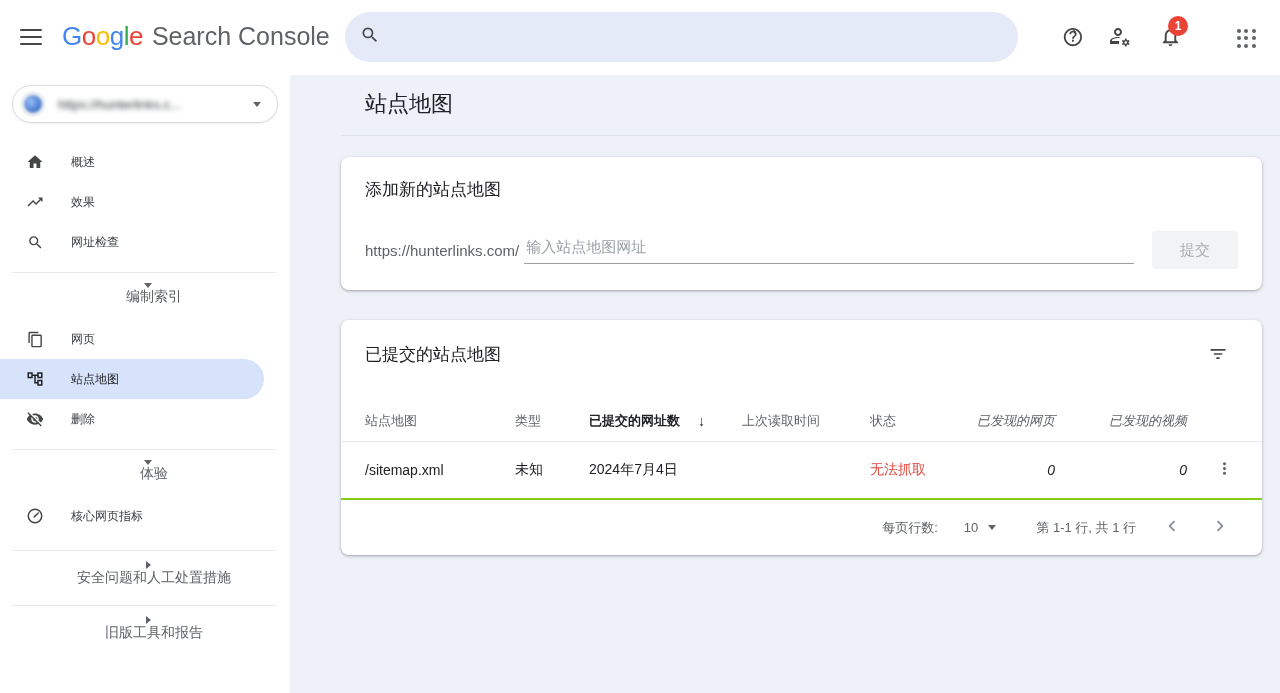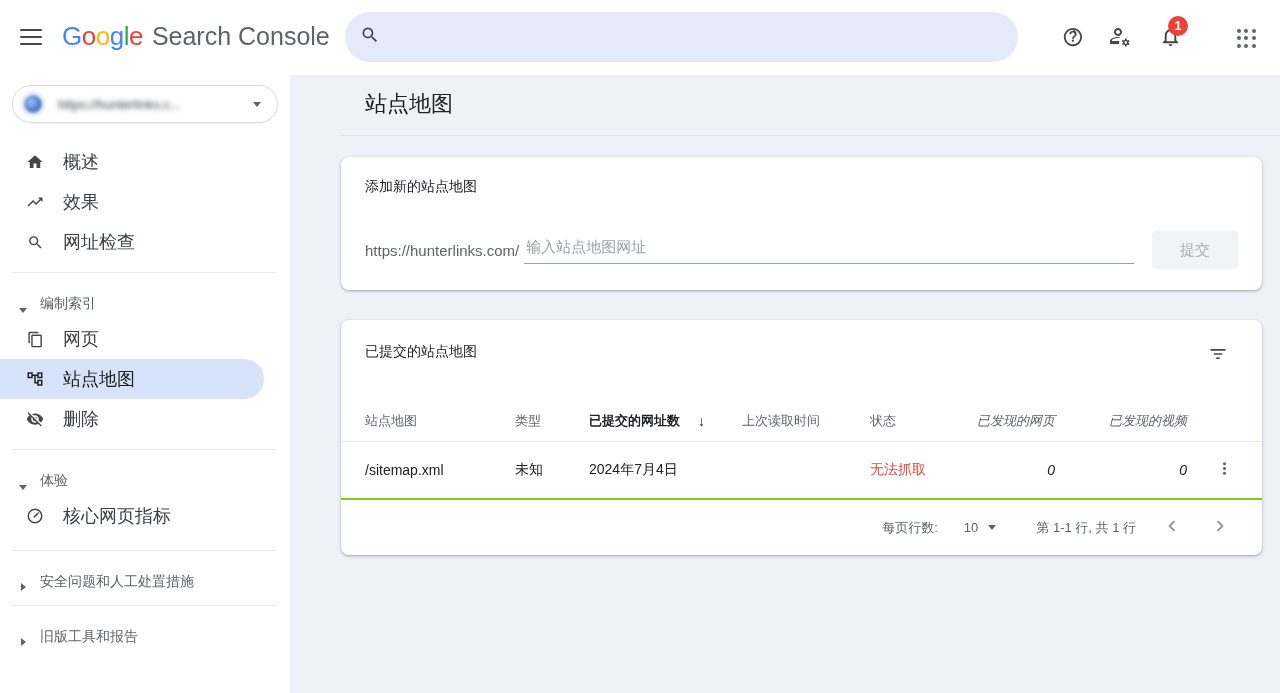--- a/index.html
+++ b/index.html
@@ -30,38 +30,38 @@
   .sidebar { position:absolute; top:75px; left:0; width:290px; bottom:0; background:#fff; z-index:4; }
   .property { margin:10px 12px 0 12px; height:38px; border:1px solid #dadce0; border-radius:20px; background:#fff; display:flex; align-items:center; padding:0 16px 0 7px; cursor:pointer; box-shadow:0 1px 2px rgba(60,64,67,.08); }
   .avatar { width:26px; height:26px; border-radius:50%; background:#f1f3f4; position:relative; overflow:hidden; flex:0 0 auto; }
   .avatar i { position:absolute; left:4px; top:4px; width:18px; height:18px; border-radius:50%; background:radial-gradient(circle at 38% 38%, #9ec2f7 0%, #4e7fd0 55%, #3b66b5 100%); filter:blur(1.5px); }
   .prop-domain { flex:1; margin-left:12px; font-size:13px; color:#3c4043; white-space:nowrap; overflow:hidden; filter:blur(2.4px); }
   .caret-down { width:0; height:0; border-left:4.5px solid transparent; border-right:4.5px solid transparent; border-top:5px solid #5f6368; }
   .caret-right { width:0; height:0; border-top:4.5px solid transparent; border-bottom:4.5px solid transparent; border-left:5px solid #5f6368; }
   .nav { margin-top:19px; }
   .nav-item { height:40px; width:264px; display:flex; align-items:center; padding-left:26px; border-radius:0 20px 20px 0; cursor:pointer; }
   .nav-item .ic { width:18px; height:18px; margin-right:19px; display:flex; align-items:center; justify-content:center; flex:0 0 auto; }
-  .nav-item .lbl { font-size:18px; color:#3c4043; }
+  .nav-item .lbl { font-size:12px; color:#3c4043;margin-left:8px; }
   .nav-item.selected { background:#d6e3fb; }
   .nav-item.selected .lbl { color:#202124; }
   .side-divider { height:1px; background:#e8eaed; margin:10px 14px 10px 12px; }
-  .section-hdr { height:30px; display:flex; align-items:flex-end; padding-left:18px; cursor:pointer; }
+  .section-hdr { height:30px; display:flex; align-items:center; padding-left:18px; cursor:pointer;flex-direction:column; }
   .section-hdr .cw { width:10px; display:flex; justify-content:center; margin-right:12px; }
   .section-hdr .lbl { font-size:14px; color:#5f6368; }
   .sub-items { margin-top:6px; }
   .mt14 { margin-top:14px; }
 
   
   .main-bg { position:absolute; left:290px; top:75px; right:0; bottom:0; background:#eef1f8; }
   .page-title { position:absolute; left:365px; top:89px; font-size:22px; font-weight:400; color:#202124; }
   .title-divider { position:absolute; left:341px; right:0; top:135px; height:1px; background:#dde3ed; }
   .card { position:absolute; left:341px; width:921px; background:#fff; border-radius:8px; box-shadow:0 1px 2px rgba(60,64,67,.28), 0 1px 3px 1px rgba(60,64,67,.13); }
   .card1 { top:157px; height:133px; }
   .card2 { top:320px; height:235px; }
-  .card-title { font-size:14px; font-weight:400; color:#202124; position:absolute; left:24px; }
+  .card-title { font-size:17px; font-weight:400; color:#202124; position:absolute; left:24px; }
   .card1 .card-title { top:21px; }
   .card2 .card-title { top:23px; }
 
   .sitemap-input-row { position:absolute; left:24px; right:24px; top:72px; height:42px; display:flex; align-items:center; }
   .url-prefix { font-size:15px; color:#5f6368; margin-right:5px; white-space:nowrap; }
   .sitemap-input { flex:1; border:none; outline:none; background:transparent; border-bottom:1px solid #9aa0a6; font-size:15px; color:#202124; padding:0 0 7px 2px; margin-right:18px; height:28px; }
   .sitemap-input::placeholder { color:#9aa0a6; }
   .submit-btn { width:86px; height:38px; background:#f2f3f5; border:none; border-radius:4px; color:#a9adb2; font-size:15px; cursor:default; }
 
   .filter-btn { position:absolute; right:32px; top:24px; width:24px; height:24px; display:flex; align-items:center; justify-content:center; cursor:pointer; }

